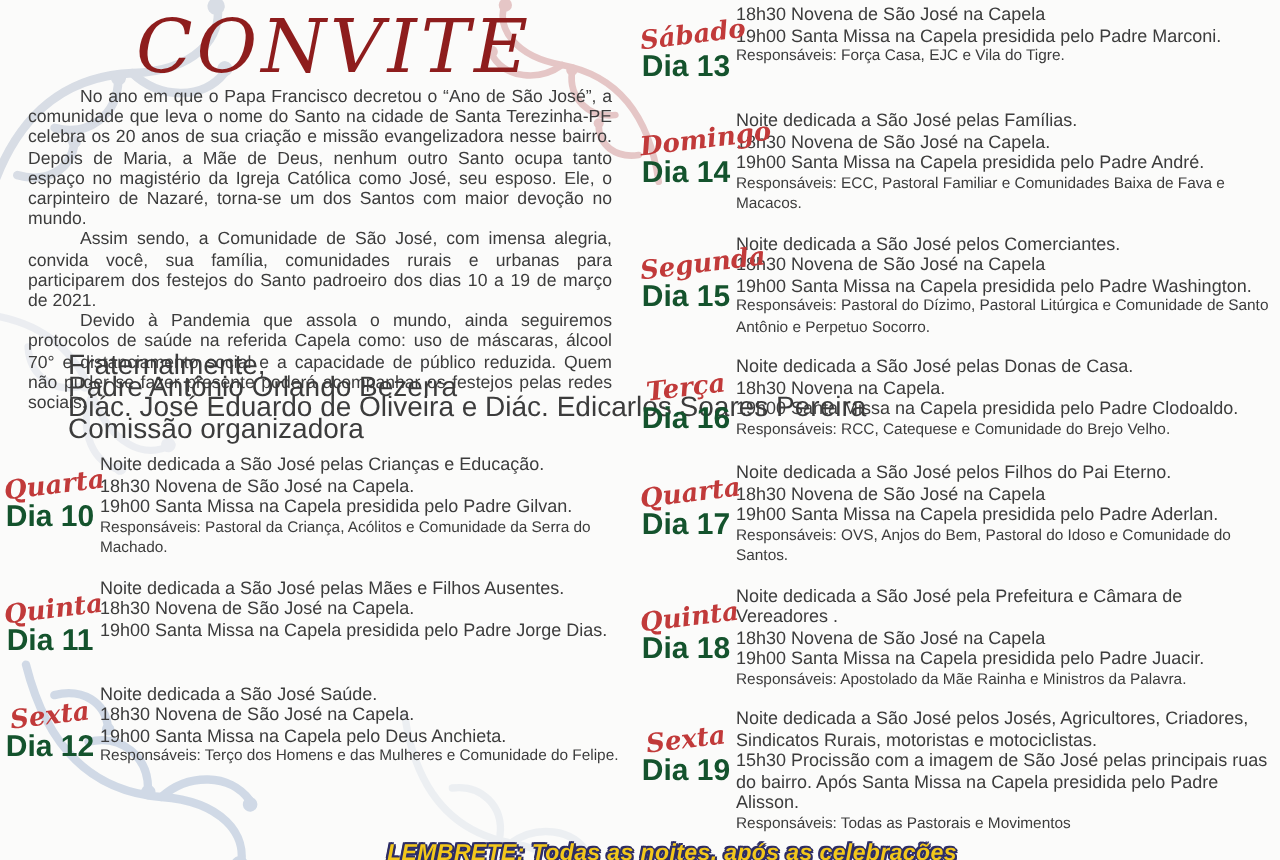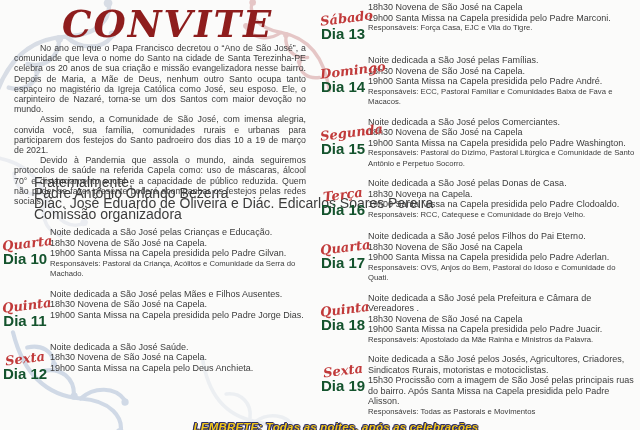--- a/index.html
+++ b/index.html
@@ -18,21 +18,21 @@
   .fl-leftmid   { left: -26px; top: 140px;   width: 110px; height: 110px; color: #c3cbda; opacity: .28; transform: rotate(80deg); }
   .fl-botleft   { left: -10px; top: 318px;   width: 165px; height: 125px; color: #aebfd6; opacity: .55; transform: scaleY(-1) rotate(6deg); }
   .fl-botcenter { left: 140px; top: 350px;   width: 220px; height: 110px; color: #b9c6d8; opacity: .22; transform: scaleY(-1); }
   .fl-pink      { left: 236px; top: -10px;   width: 100px; height: 115px; color: #d49c9c; opacity: .55; transform: scaleX(-1); }
 
   
   .title {
     position: absolute; left: 62px; top: 2px; width: 210px;
     text-align: center;
     font-family: "DejaVu Serif", serif;
-    font-style: italic; font-weight: bold;
+    font-style: italic; font-weight: normal;
     font-size: 37px; letter-spacing: 2px;
     color: #8e1d1d;
   }
 
   
   .intro {
     position: absolute; left: 14px; top: 43px; width: 292px;
     font-size: 8.8px; line-height: 10.2px; text-align: justify;
   }
   .intro p { margin: 0; text-indent: 26px; }
@@ -192,20 +192,21 @@
     </div>
     <div class="block">
       <div class="daylabel">
         <div class="weekday">Sexta</div>
         <div class="daynum">Dia 12</div>
       </div>
       <div class="daylines">
           <div class="sched-line">Noite dedicada a São José Saúde.</div>
           <div class="sched-line">18h30 Novena de São José na Capela.</div>
           <div class="sched-line">19h00 Santa Missa na Capela pelo Deus Anchieta.</div>
+          <div class="sched-line resp">Responsáveis: Terço dos Homens e das Mulheres e Comunidade do Felipe.</div>
         </div>
     </div>
   </div>
 
   <div class="col-right">
     <div class="block">
       <div class="daylabel">
         <div class="weekday">Sábado</div>
         <div class="daynum">Dia 13</div>
       </div>
@@ -253,21 +254,21 @@
     </div>
     <div class="block">
       <div class="daylabel">
         <div class="weekday">Quarta</div>
         <div class="daynum">Dia 17</div>
       </div>
       <div class="daylines">
           <div class="sched-line">Noite dedicada a São José pelos Filhos do Pai Eterno.</div>
           <div class="sched-line">18h30 Novena de São José na Capela</div>
           <div class="sched-line">19h00 Santa Missa na Capela presidida pelo Padre Aderlan.</div>
-          <div class="sched-line resp">Responsáveis: OVS, Anjos do Bem, Pastoral do Idoso e Comunidade do Quati.</div>
+          <div class="sched-line resp">Responsáveis: OVS, Anjos do Bem, Pastoral do Idoso e Comunidade do Santos.</div>
         </div>
     </div>
     <div class="block">
       <div class="daylabel">
         <div class="weekday">Quinta</div>
         <div class="daynum">Dia 18</div>
       </div>
       <div class="daylines">
           <div class="sched-line">Noite dedicada a São José pela Prefeitura e Câmara de Vereadores .</div>
           <div class="sched-line">18h30 Novena de São José na Capela</div>

